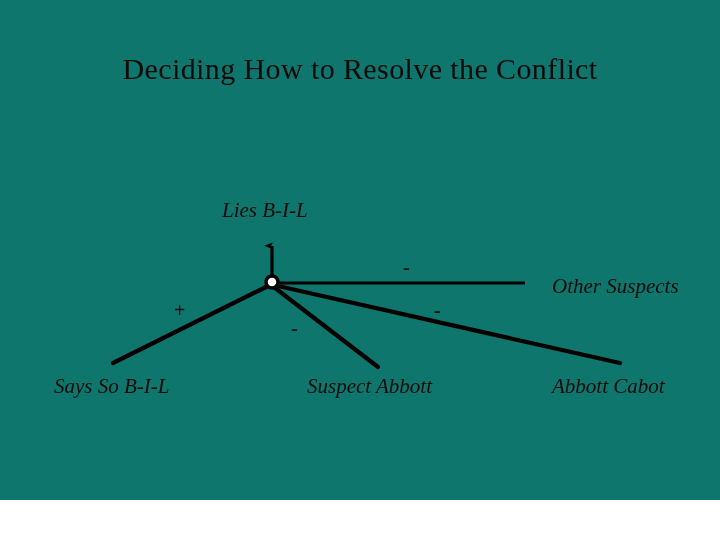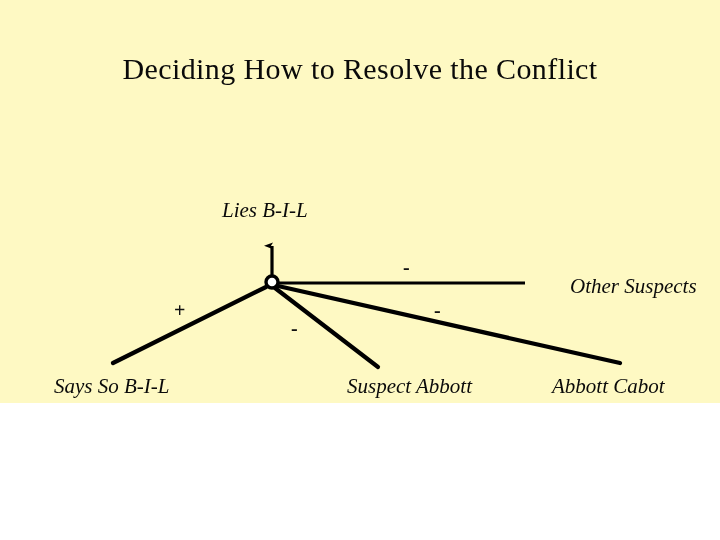--- a/index.html
+++ b/index.html
@@ -4,22 +4,22 @@
 <title>Deciding How to Resolve the Conflict</title>
 <style>
   html, body {
     margin: 0;
     padding: 0;
     background: #ffffff;
   }
   #slide {
     position: relative;
     width: 720px;
-    height: 403px;
-    background: #fef9c3;
+    height: 500px;
+    background: #0f766e;
     overflow: hidden;
     font-family: "Liberation Serif", "DejaVu Serif", serif;
     color: #000000;
   }
   #slide-title {
     position: absolute;
     left: 0;
     top: 52px;
     width: 720px;
     text-align: center;
@@ -52,23 +52,23 @@
     font-family: "Liberation Serif", "DejaVu Serif", serif;
     font-size: 20px;
     font-weight: bold;
     color: #111111;
     line-height: 1;
     white-space: nowrap;
   }
   
   #label-lies        { left: 222px; top: 200px; }
   #label-says-so     { left: 54px;  top: 376px; }
-  #label-abbott      { left: 307px; top: 376px; margin-left: 40px; }
+  #label-abbott      { left: 307px; top: 376px; }
   #label-cabot       { left: 552px; top: 376px; }
-  #label-other       { left: 570px; top: 276px; }
+  #label-other       { left: 552px; top: 276px; }
 
   #sign-says-so      { left: 174px; top: 300px; }
   #sign-abbott       { left: 291px; top: 318px; }
   #sign-other        { left: 403px; top: 257px; }
   #sign-cabot        { left: 434px; top: 300px; }
 </style>
 </head>
 <body>
 
 <div id="slide">

